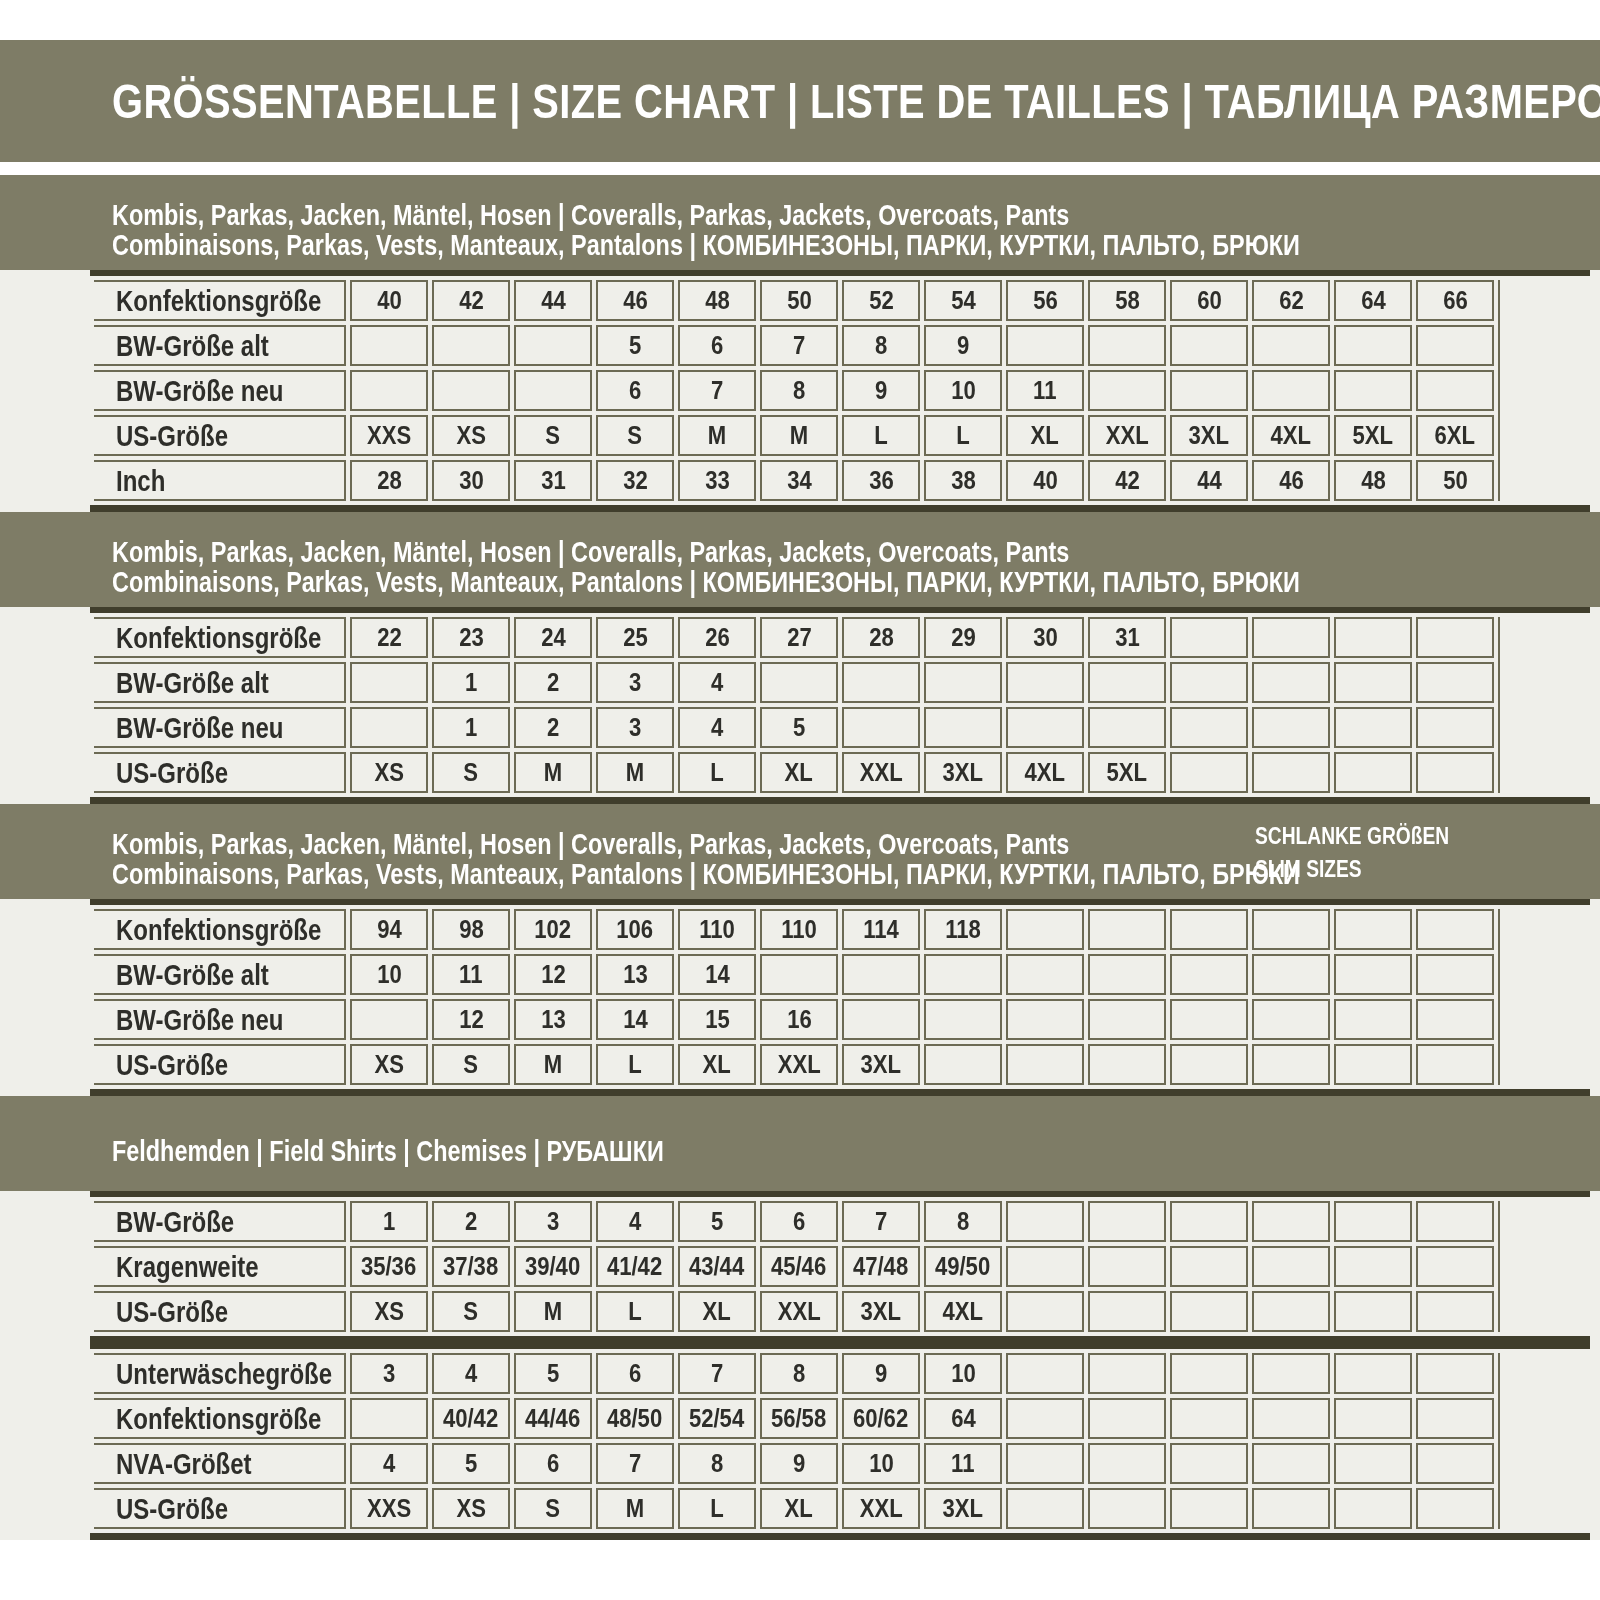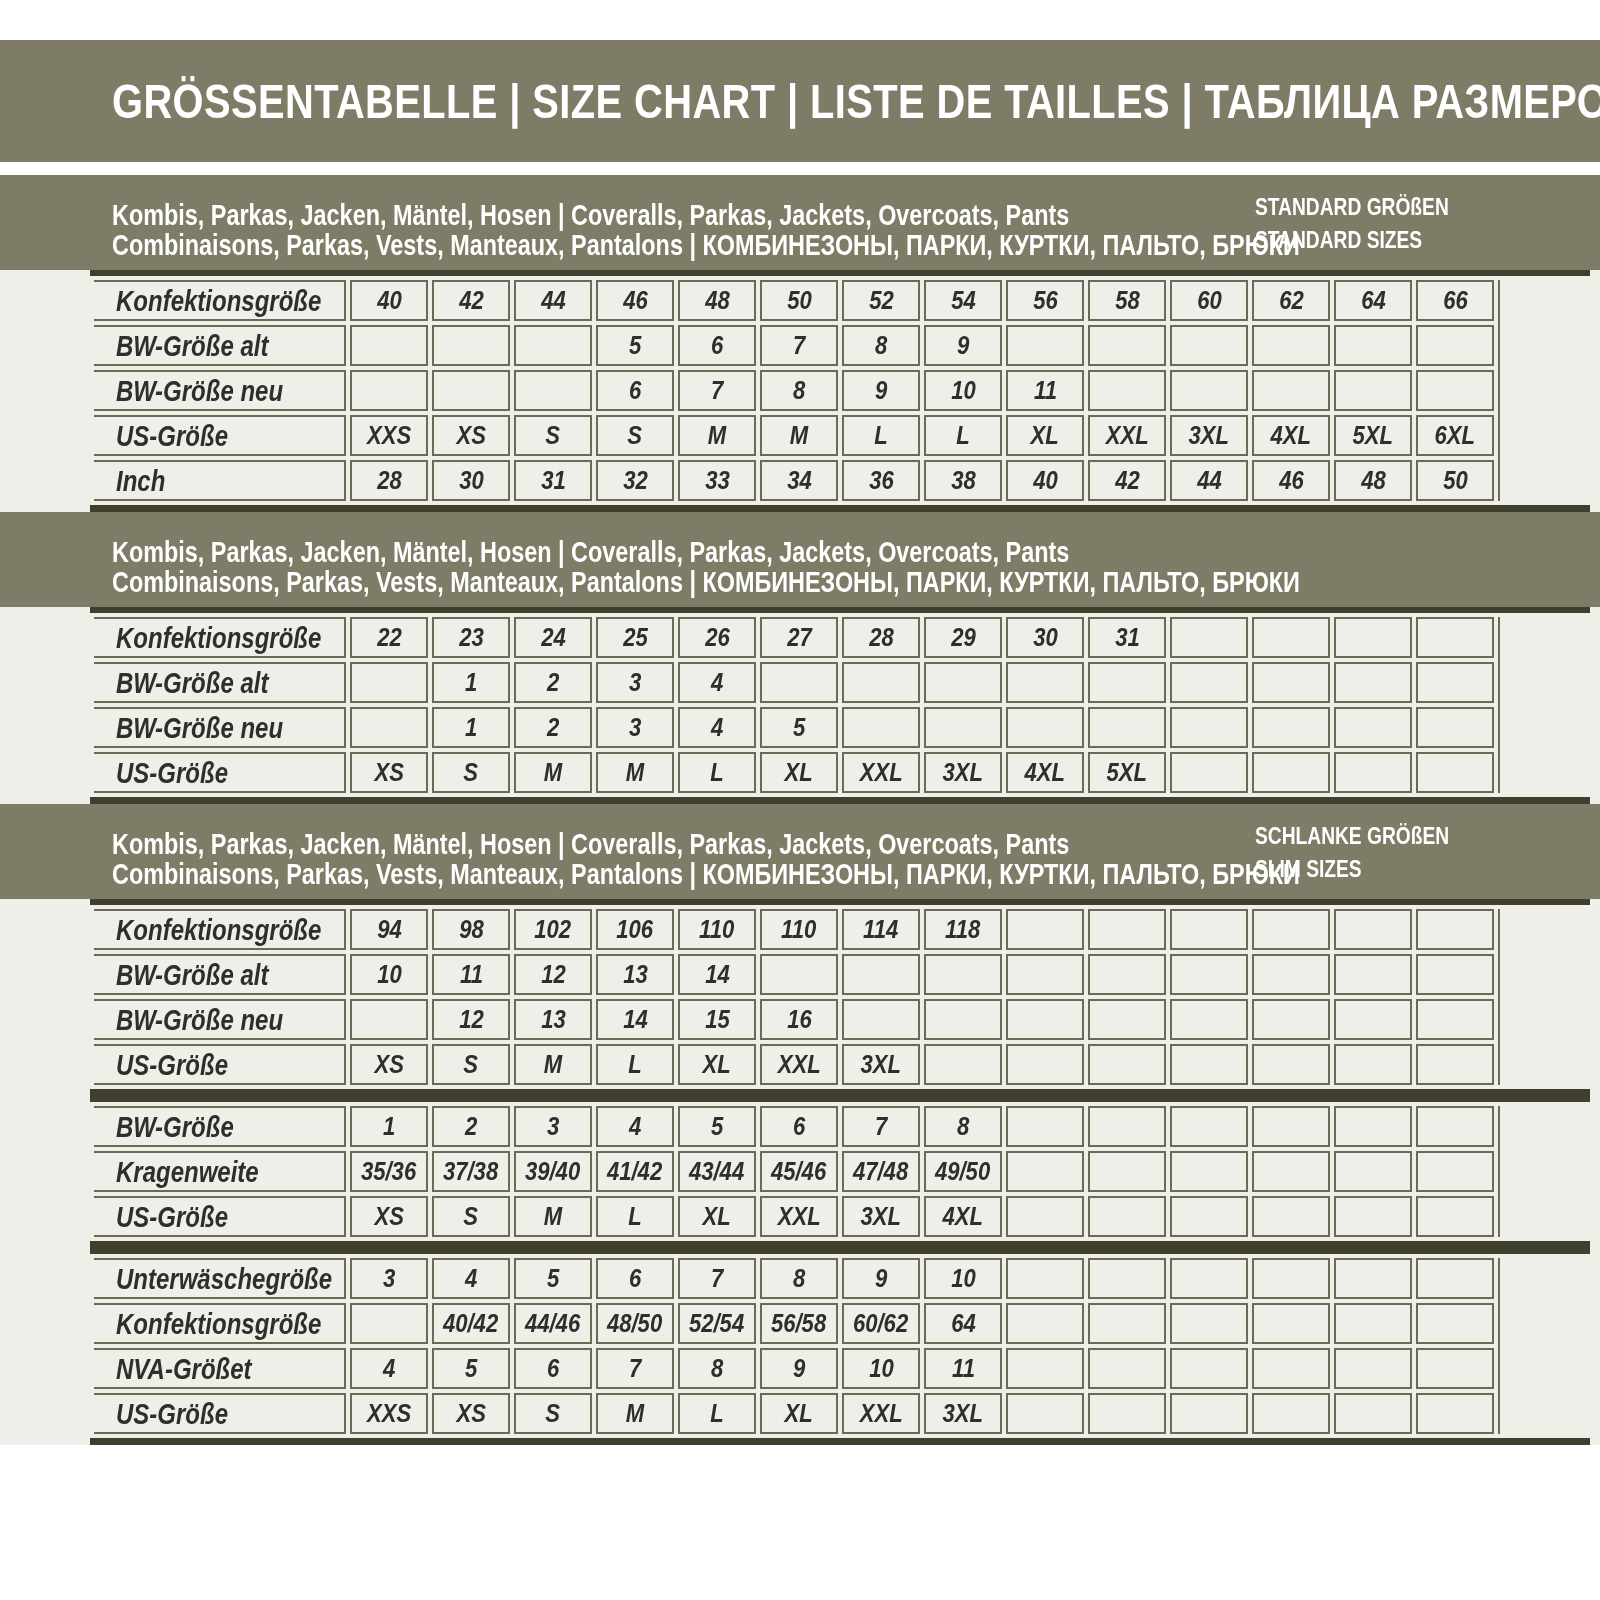--- a/index.html
+++ b/index.html
@@ -25,21 +25,21 @@
         display:flex;flex-direction:column;justify-content:center;gap:13px;padding:24px 0 10px 112px;}
   .band-line{color:#fff;font-weight:bold;font-size:30px;line-height:1;white-space:nowrap;
              transform:scaleX(.78);transform-origin:left center;}
   .band-right{position:absolute;left:1255px;top:50%;transform:translateY(-50%);
               display:flex;flex-direction:column;gap:9px;}
   .badge-line{color:#fff;font-weight:bold;font-size:24px;line-height:1;white-space:nowrap;
               transform:scaleX(.8);transform-origin:left center;}
 
   
   .strip{background:var(--strip);}
-  .tbl-wrap{margin-left:90px;width:1500px;border-top:6px solid var(--dark);border-bottom:7px solid var(--dark);font-style:italic;}
+  .tbl-wrap{margin-left:90px;width:1500px;border-top:6px solid var(--dark);border-bottom:7px solid var(--dark);}
   table.size-table{width:1500px;border-collapse:separate;border-spacing:4px;table-layout:fixed;}
   table.size-table td,table.size-table th{
       border:2px solid var(--cellborder);background:var(--strip);height:37px;padding:0;
       text-align:center;vertical-align:middle;color:var(--ink);font-weight:bold;font-size:26px;}
   table.size-table th.lbl{border-left:none;text-align:left;padding-left:22px;font-size:30px;}
   table.size-table td.tail{border:none;border-left:2px solid var(--cellborder);}
   .cx{display:inline-block;white-space:nowrap;transform:scaleX(.85);}
   th.lbl .cx{transform:scaleX(.8);transform-origin:left center;}
 </style>
 </head>
@@ -49,24 +49,20 @@
   <header class="banner">
     <h1>GRÖSSENTABELLE | SIZE CHART | LISTE DE TAILLES | ТАБЛИЦА РАЗМЕРОВ</h1>
   </header>
   <div class="gap"></div>
   <main id="sections">
   <section class="section">
     <div class="band">
       <div class="band-left">
             <div class="band-line">Kombis, Parkas, Jacken, Mäntel, Hosen | Coveralls, Parkas, Jackets, Overcoats, Pants</div>
             <div class="band-line">Combinaisons, Parkas, Vests, Manteaux, Pantalons | КОМБИНЕЗОНЫ, ПАРКИ, КУРТКИ, ПАЛЬТО, БРЮКИ</div>
-          </div>
-      <div class="band-right">
-            <div class="badge-line">STANDARD GRÖßEN</div>
-            <div class="badge-line">STANDARD SIZES</div>
           </div>
     </div>
     <div class="strip">
       <div class="tbl-wrap">
         <table class="size-table">
           <colgroup>
                 <col style="width: 252px;">
                 <col style="width: 78px;">
                 <col style="width: 78px;">
                 <col style="width: 78px;">
@@ -382,20 +378,26 @@
                   <td></td>
                   <td></td>
                 </tr>
               </tbody>
         </table>
       </div>
     </div>
   </section>
 
   <section class="section">
+    <div class="band">
+      <div class="band-left">
+            <div class="band-line">Feldhemden | Field Shirts | Chemises | РУБАШКИ</div>
+          </div>
+      <div class="band-right"></div>
+    </div>
     <div class="strip">
       <div class="tbl-wrap">
         <table class="size-table">
           <colgroup>
                 <col style="width: 252px;">
                 <col style="width: 78px;">
                 <col style="width: 78px;">
                 <col style="width: 78px;">
                 <col style="width: 78px;">
                 <col style="width: 78px;">

